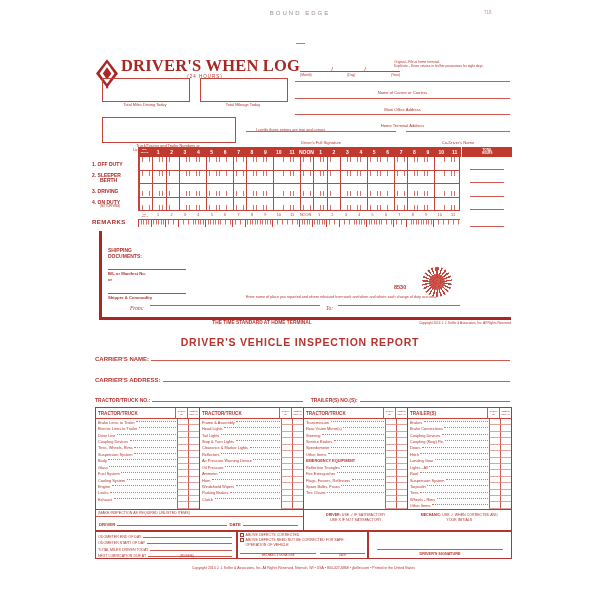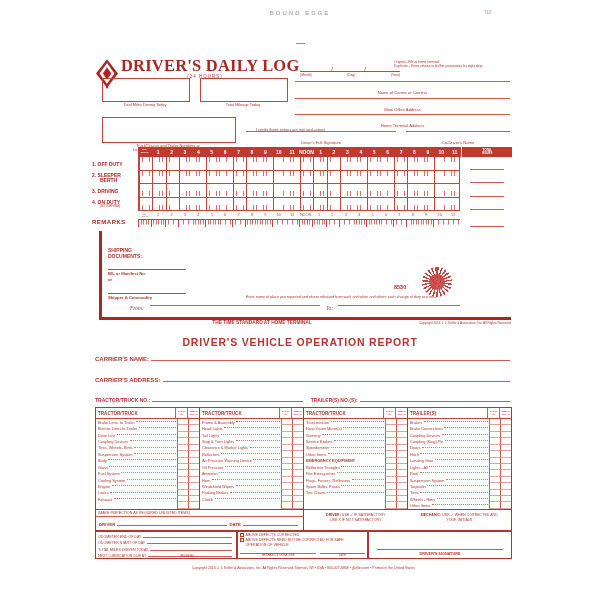--- a/index.html
+++ b/index.html
@@ -114,21 +114,21 @@
 
   <div class="abs dl">
 
     <svg class="abs" style="left:8px;top:4px;" width="22" height="30" viewBox="0 0 20 27">
       <polygon points="10,0 20,13 10,26 0,13" fill="#a82723"></polygon>
       <polygon points="10,3.6 16.8,13 10,22.4 3.2,13" fill="#fff"></polygon>
       <polygon points="10,7.4 14,13 10,18.6 6.2,13" fill="#a82723"></polygon>
       <rect x="9.2" y="24.5" width="1.8" height="2" fill="#a82723"></rect>
     </svg>
 
-    <div class="abs dl-title">DRIVER'S DAILY LOG</div>
+    <div class="abs dl-title">DRIVER'S WHEN LOG</div>
     <div class="abs dl-sub ctr">(24 HOURS)</div>
 
     <div class="abs dateline">
       <span class="slash" style="left:31px;">/</span>
       <span class="slash" style="left:64px;">/</span>
     </div>
     <div class="abs datelabels">
       <span>(Month)</span>
       <span>(Day)</span>
       <span>(Year)</span>
@@ -260,21 +260,21 @@
         <div>3. DRIVING</div>
       </div>
       <div class="tot-line" style="top: 140.5px;"></div>
       <div class="duty-label" style="top: 144.5px;">
         <div>4. ON DUTY</div>
         <div class="duty-sub">(NOT DRIVING)</div>
       </div>
       <div class="tot-line" style="top: 154px;"></div>
     </div>
 
-  <div class="abs dvir-title">DRIVER'S VEHICLE OPERATION REPORT</div>
+  <div class="abs dvir-title">DRIVER'S VEHICLE INSPECTION REPORT</div>
 
   <div class="frow" style="left:95px;top:352px;width:417px;height:10px;">
     <span class="flab">CARRIER'S NAME:</span>
     <span class="fline"></span>
   </div>
   <div class="frow" style="left:95px;top:373px;width:417px;height:10px;">
     <span class="flab">CARRIER'S ADDRESS:</span>
     <span class="fline"></span>
   </div>
   <div class="frow" style="left:95px;top:393px;width:417px;height:10px;">

